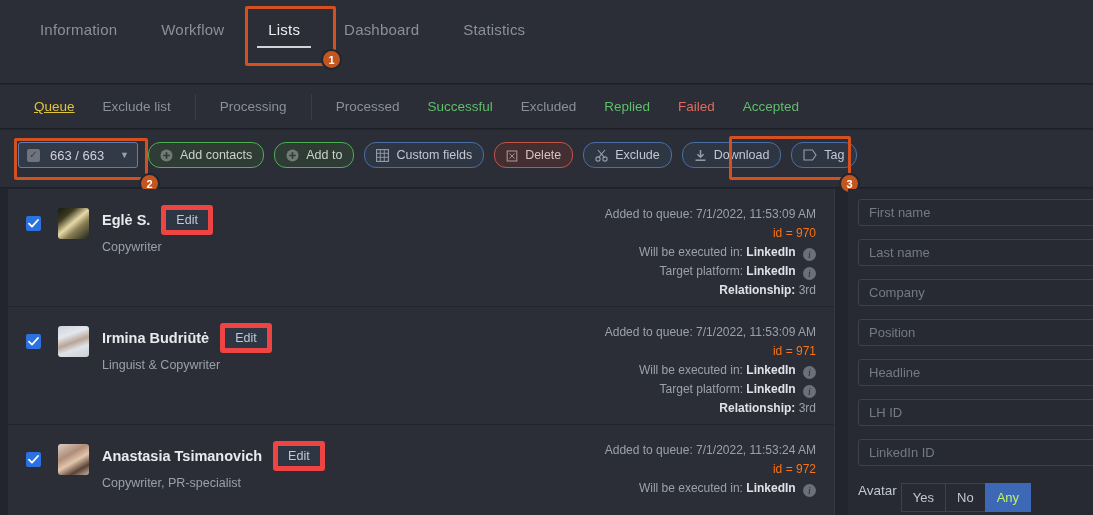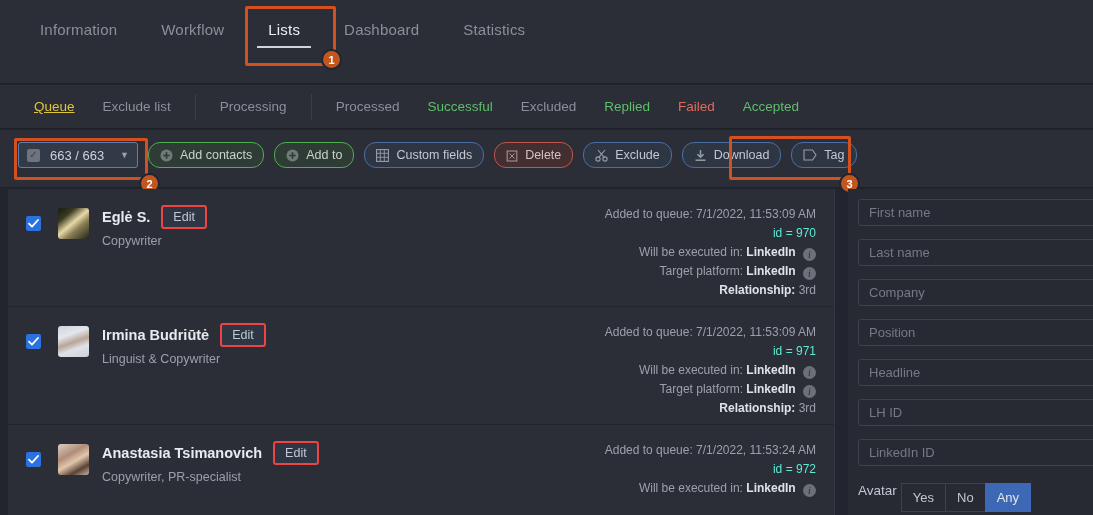--- a/index.html
+++ b/index.html
@@ -110,27 +110,27 @@
     width: 31px; height: 31px; border-radius: 3px; margin-top: 3px; margin-right: 13px;
     flex: 0 0 auto; overflow: hidden; position: relative;
   }
   .av1 { background: linear-gradient(140deg,#161a12 0%,#3b3a20 25%,#e8d9a8 48%,#8a7f55 65%,#1d2418 100%); }
   .av2 { background: linear-gradient(160deg,#cdd3dc 0%,#e4e7ec 30%,#b9a597 52%,#dfe3e8 70%,#cbd0d8 100%); }
   .av3 { background: linear-gradient(150deg,#d9cfc4 0%,#b08d79 35%,#e2c6ad 55%,#5a4336 78%,#c8b6a6 100%); }
   .person { flex: 1 1 auto; min-width: 0; }
   .pname-line { display: flex; align-items: center; gap: 11px; }
   .pname { font-size: 14.5px; font-weight: bold; color: #e8eaee; }
   .edit-btn {
-    border: 2px solid #ef4444; background: #2e3643; color: #c3c8d2;
+    border: 5px solid #ef4444; background: #2e3643; color: #c3c8d2;
     border-radius: 3px; font-size: 12.5px; padding: 3px 10px; cursor: pointer;
   }
   .ptitle { font-size: 12.5px; color: #9aa0ab; margin-top: 5px; }
 
   .meta { text-align: right; font-size: 12px; color: #9ba1ac; line-height: 19px; flex: 0 0 auto; width: 290px; }
-  .meta .dim { color: #5eead4; }
+  .meta .dim { color: #f97316; }
   .meta b { color: #dfe2e8; }
   .info-ic {
     display: inline-flex; width: 13px; height: 13px; border-radius: 50%;
     background: #6b7079; color: #2b2e36; font-size: 10px; font-style: italic;
     align-items: center; justify-content: center; vertical-align: -2px;
     margin-left: 4px; font-family: "Liberation Serif", serif; cursor: pointer;
   }
 
   
   .filters {
@@ -146,21 +146,21 @@
   .f-input::placeholder { color: #747a86; }
   .avatar-row { display: flex; align-items: flex-start; gap: 4px; margin-top: 17px; }
   .avatar-label { font-size: 13.5px; color: #c2c7d0; }
   .seg { display: flex; }
   .seg-btn {
     border: 1px solid #3d414c; background: transparent; color: #c2c7d0;
     font-size: 13px; padding: 6px 11px; cursor: pointer; margin-left: -1px;
     font-family: "Liberation Sans", sans-serif;
   }
   .seg-btn:first-child { margin-left: 0; }
-  .seg-btn.on { background: #3d68b5; border-color: #3d68b5; color: #e5e5e5; }
+  .seg-btn.on { background: #3d68b5; border-color: #3d68b5; color: #bef264; }
 
   .divider-v { position: absolute; background: #343842; }
 </style>
 </head>
 <body>
 
 <div class="app">
 
   <div class="topnav">
     <div class="topnav-inner" style="left:18px;">

